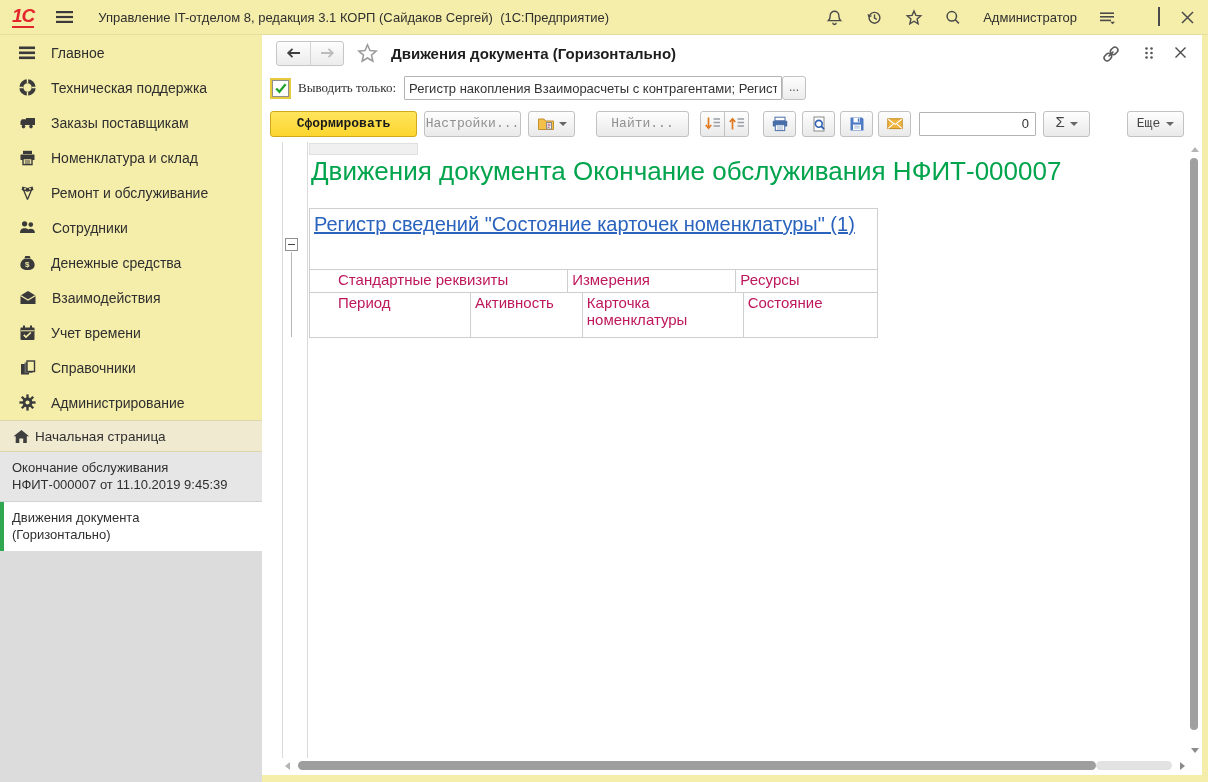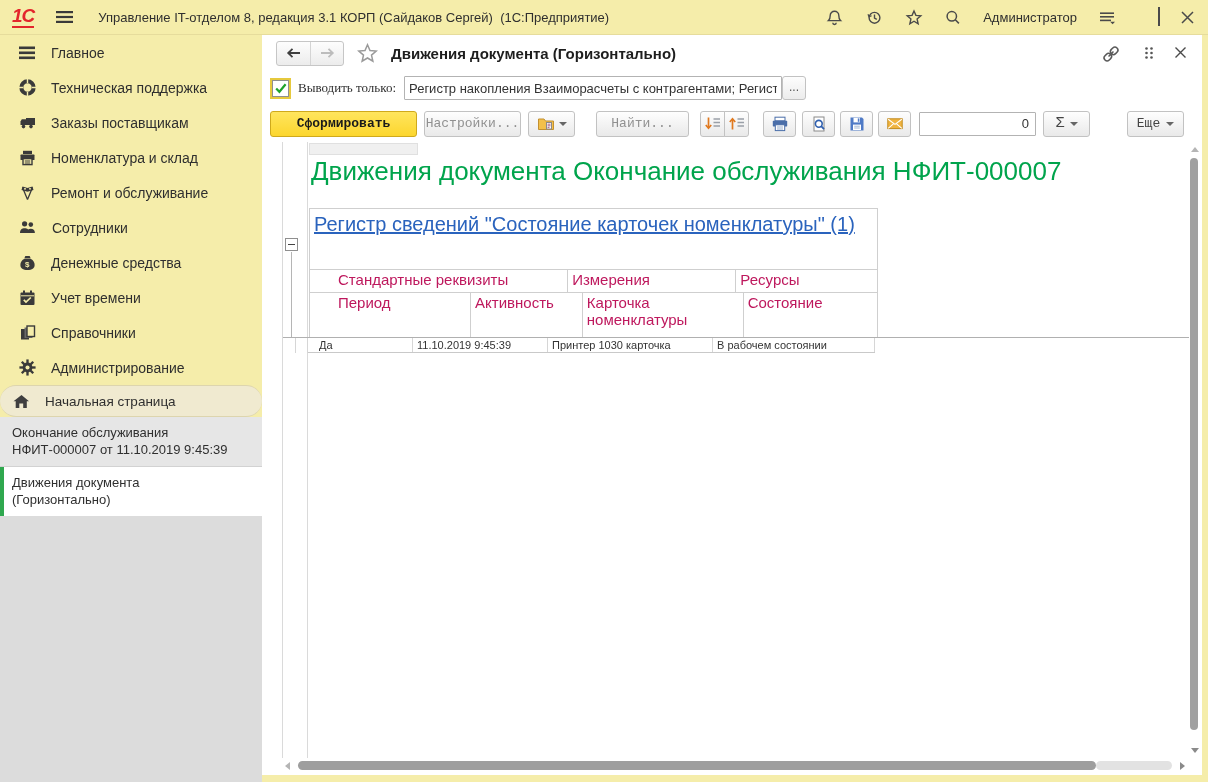--- a/index.html
+++ b/index.html
@@ -23,21 +23,21 @@
   .tb-right { margin-left:auto; display:flex; align-items:center; gap:21px;justify-content:center; }
   .tb-user { font-size:13px; color:#2f2f2f; }
   .tb-ico { cursor:pointer; }
   .mini-bar { width:11px; height:2px; background:#4a4a4a; margin-top:12px; }
   .max-box { width:12px; height:11px; border:1.5px solid #4a4a4a; }
 
   
   #sidebar { position:absolute; left:0; top:35px; width:262px; height:747px; background:#f5edaa; display:flex; flex-direction:column; }
   .sb-item { height:35px; display:flex; align-items:center; padding-left:19px; gap:15px; font-size:14px; color:#2f2f2f; cursor:pointer; }
   .sb-home { height:32px; background:#f0ead0; border-top:1px solid #ddd5ae; border-bottom:1px solid #ddd5ae;
-             display:flex; align-items:center; padding-left:13px; gap:15px; font-size:13.5px; color:#2f2f2f; cursor:pointer;border-radius:16px; }
+             display:flex; align-items:center; padding-left:13px; gap:5px; font-size:13.5px; color:#2f2f2f; cursor:pointer; }
   .sb-win { padding:7px 10px 8px 12px; font-size:13px; line-height:17px; color:#2f2f2f; cursor:pointer; }
   .sb-win1 { background:#e6e6e6; border-bottom:1px solid #d2d2d2; }
   .sb-win2 { background:#ffffff; border-left:4px solid #2fa84f; padding-left:8px; }
   .sb-fill { flex:1; background:#dcdcdc; }
 
   
   #main { position:absolute; left:262px; top:35px; width:946px; height:747px; background:#fff; }
   .edge-right { position:absolute; right:0; top:0; bottom:0; width:6px; background:#f5edaa; }
   .edge-bottom { position:absolute; left:0; right:0; bottom:0; height:7px; background:#f5edaa; }
 
@@ -263,20 +263,29 @@
             <path d="M6.3 1h4.4l1 2.6H5.3z"></path>
             <path d="M5 4c-2.2 1.2-3.6 3.3-3.6 5.9 0 3.2 2.6 5.1 7.1 5.1s7.1-1.9 7.1-5.1C15.6 7.3 14.2 5.2 12 4z"></path>
           </g>
           <text x="6" y="12.2" font-size="8" font-weight="bold" fill="#f5edaa" font-family="Liberation Sans, sans-serif">$</text>
         </svg>
       </span>
     <span>Денежные средства</span>
   </div>
   <div class="sb-item">
     <span>
+        <svg width="18" height="15" viewBox="0 0 18 15">
+          <path d="M1.5 5.5L9 1l7.5 4.5V14H1.5z" fill="#3a3a3a"></path>
+          <path d="M1.5 5.5L9 10l7.5-4.5" stroke="#f5edaa" stroke-width="1.3" fill="none"></path>
+        </svg>
+      </span>
+    <span>Взаимодействия</span>
+  </div>
+  <div class="sb-item">
+    <span>
         <svg width="17" height="16" viewBox="0 0 17 16">
           <rect x="1.5" y="2.5" width="14" height="12.5" rx="1" fill="#3a3a3a"></rect>
           <rect x="4" y="0.5" width="2" height="3.6" fill="#3a3a3a"></rect>
           <rect x="11" y="0.5" width="2" height="3.6" fill="#3a3a3a"></rect>
           <path d="M2 5.8h13" stroke="#f5edaa" stroke-width="1"></path>
           <path d="M4.8 9.8l2.2 2.3 4.8-4.6" stroke="#f5edaa" stroke-width="1.7" fill="none"></path>
         </svg>
       </span>
     <span>Учет времени</span>
   </div>
@@ -487,30 +496,20 @@
         <div class="tc t-g3">Ресурсы</div>
       </div>
       <div class="trow thead2">
         <div class="tc t-c2">Период</div>
         <div class="tc t-c1">Активность</div>
         <div class="tc t-c3">Карточка номенклатуры</div>
         <div class="tc t-c4">Состояние</div>
       </div>
     </div>
 
-    <div class="data-row">
-      <span class="strip-spacer"></span>
-      <span class="strip-spacer2"></span>
-      <span class="data-cells">
-        <span class="dc dc1">Да</span>
-        <span class="dc dc2">11.10.2019 9:45:39</span>
-        <span class="dc dc3">Принтер 1030 карточка</span>
-        <span class="dc dc4">В рабочем состоянии</span>
-      </span>
-    </div>
   </div>
 
   <div class="v-scroll">
     <span class="v-up"></span>
     <span class="v-thumb"></span>
     <span class="v-down"></span>
   </div>
   <div class="h-scroll">
     <span class="h-left"></span>
     <span class="h-track"></span>

